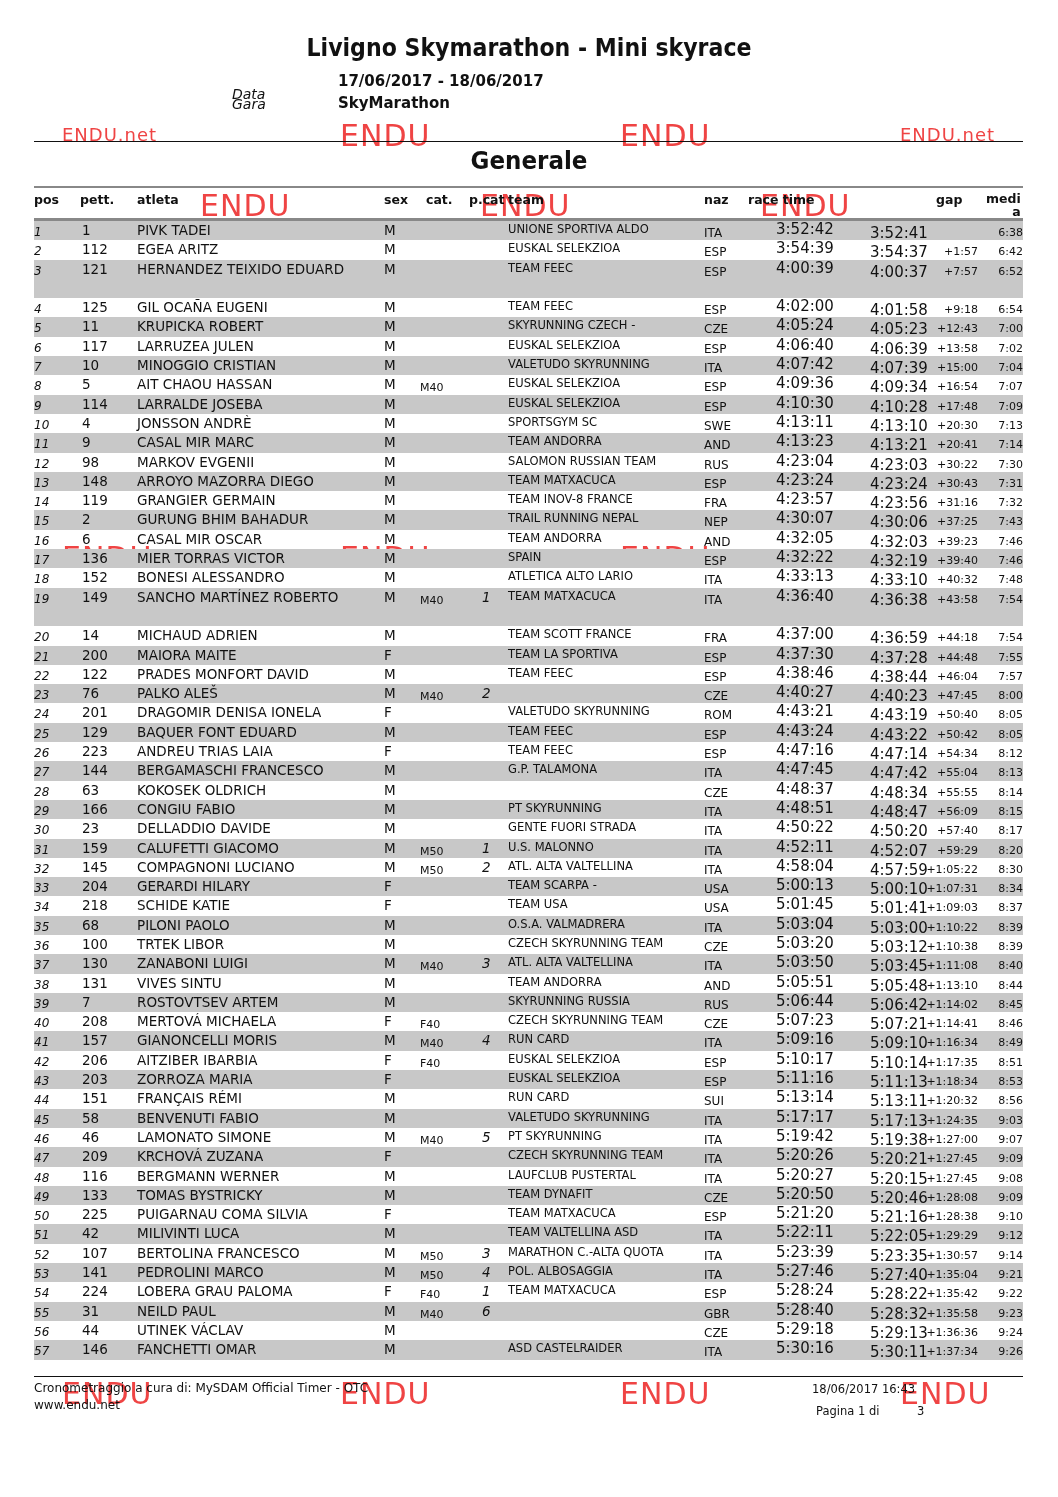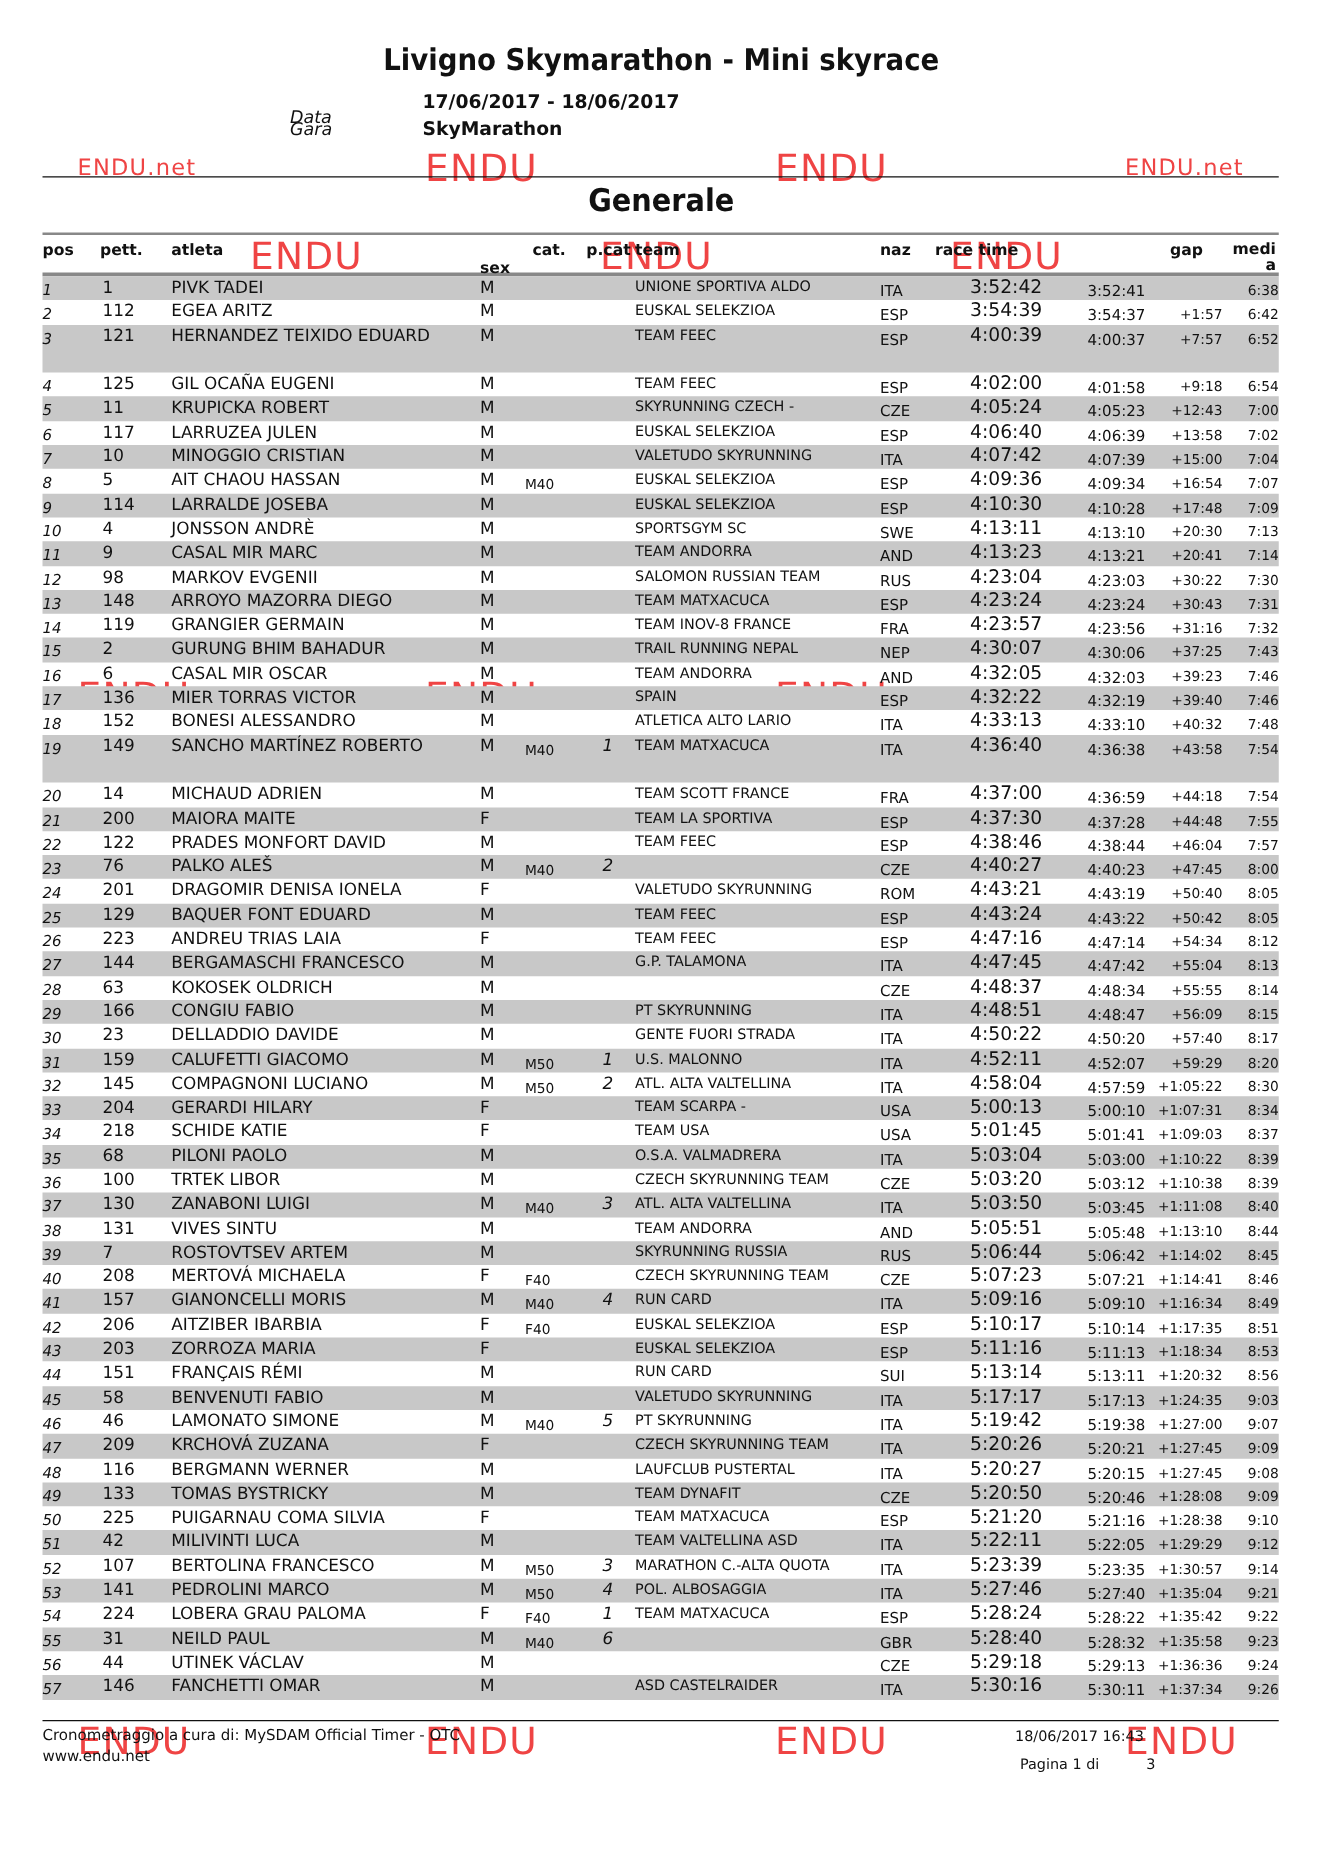--- a/index.html
+++ b/index.html
@@ -24,21 +24,21 @@
   .cell { position: absolute; top: 1px; font-size: 13.5px; white-space: nowrap; line-height: 17px; }
   .c-pos { left: 0; font-style: italic; font-size: 12px; top: 3px; }
   .c-pett { left: 48px; }
   .c-atleta { left: 103px; width: 230px; white-space: normal; line-height: 17px; }
   .c-sex { left: 350px; }
   .c-cat { left: 386px; font-size: 11px; top: 4px; }
   .c-pcat { left: 448px; font-style: italic; }
   .c-team { left: 474px; font-size: 11.5px; top: 0px; }
   .c-naz { left: 670px; font-size: 12px; top: 4px; }
   .c-race { left: 742px; font-size: 15px; top: 0; }
-  .c-real { left: 836px; font-size: 12px; top: 4px; }
+  .c-real { left: 836px; font-size: 15px; top: 4px; }
   .c-gap { right: 45px; font-size: 11px; top: 3px; text-align: right; }
   .c-media { right: 0px; font-size: 11px; top: 3px; text-align: right; }
   .footer-text { position: absolute; font-size: 12px; z-index: 2; }
   .footer-small { position: absolute; font-size: 11.5px; z-index: 2; }
 </style>
 </head>
 <body>
 
 <div class="wm small" style="left:62px; top:104px;">ENDU.net</div>
 <div class="wm" style="left:340px; top:98px;">ENDU</div>
@@ -61,21 +61,21 @@
 <div class="meta-label" style="left:232px; top:96px;">Gara</div>
 <div class="meta-value" style="left:338px; top:94px;">SkyMarathon</div>
 <div class="hr" style="top:141px;"></div>
 <div class="section">Generale</div>
 
 <div class="table">
   <div class="thead">
     <span class="th" style="left:0;">pos</span>
     <span class="th" style="left:46px;">pett.</span>
     <span class="th" style="left:103px;">atleta</span>
-    <span class="th" style="left:350px;margin-top:14px;">sex</span>
+    <span class="th" style="left:350px;">sex</span>
     <span class="th" style="left:392px;">cat.</span>
     <span class="th" style="left:435px;">p.cat</span>
     <span class="th" style="left:474px;">team</span>
     <span class="th" style="left:670px;">naz</span>
     <span class="th" style="left:714px;">race time</span>
     <span class="th" style="left:808px;margin-top:29px;">real time</span>
     <span class="th" style="left:902px;">gap</span>
     <span class="th" style="left:952px; line-height:13px; text-align:right;">
       <span>medi</span><br>
       <span>a</span>

